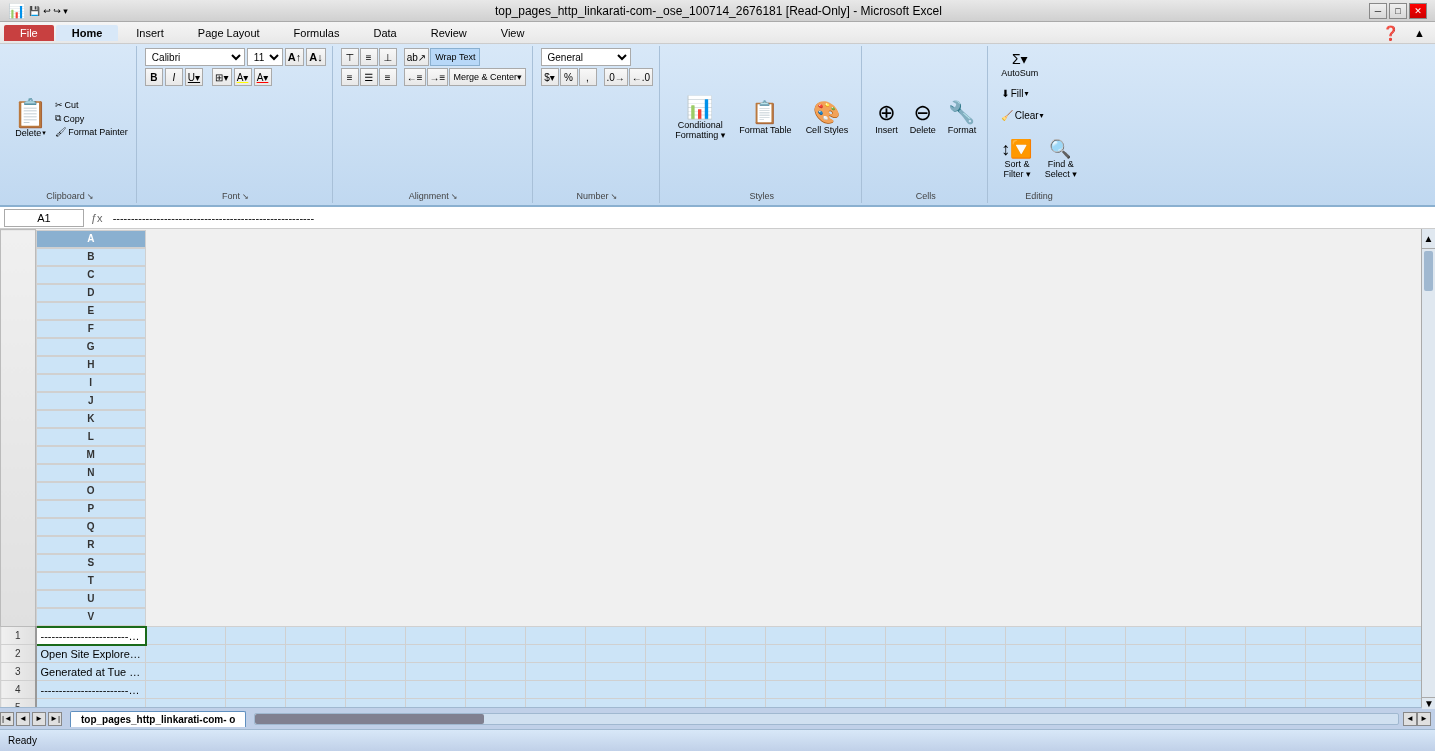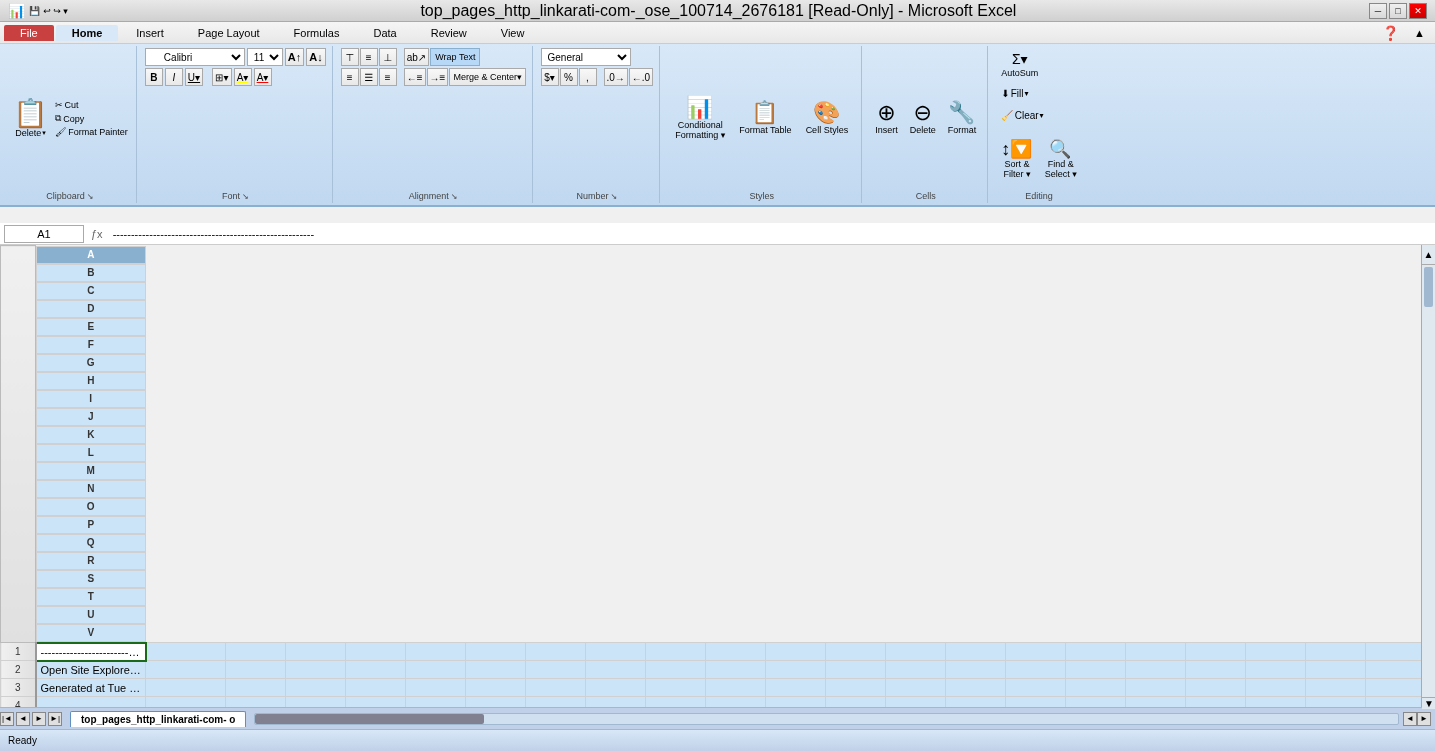--- a/index.html
+++ b/index.html
@@ -10,21 +10,21 @@
       background: linear-gradient(to bottom, #e8e8e8, #d0d0d0);
       height: 22px;
       display: flex;
       align-items: center;
       justify-content: space-between;
       padding: 0 8px;
       border-bottom: 1px solid #aaa;
       font-size: 11px;
     }
     .title-bar-left { display: flex; align-items: center; gap: 4px; }
-    .title-bar-title { flex: 1; text-align: center; font-size: 16px; }
+    .title-bar-title { flex: 1; text-align: center; font-size: 12px; }
     .title-bar-controls { display: flex; gap: 2px; }
     .title-btn { width: 18px; height: 16px; border: 1px solid #888; background: linear-gradient(to bottom, #f0f0f0, #d8d8d8); font-size: 9px; display: flex; align-items: center; justify-content: center; cursor: pointer; }
     .title-btn.close { background: linear-gradient(to bottom, #f00, #c00); color: white; }
 
     
     .menu-bar {
       background: linear-gradient(to bottom, #f5f5f5, #e8e8e8);
       height: 22px;
       display: flex;
       align-items: center;
@@ -132,21 +132,21 @@
     }
 
     
     .font-group-content { flex-direction: column; align-items: flex-start; gap: 2px; }
     .font-row { display: flex; align-items: center; gap: 2px; }
     .font-select {
       height: 18px;
       font-size: 10px;
       border: 1px solid #aaa;
       background: white;
-      padding: 0 14px;
+      padding: 0 2px;
       width: 100px;
     }
     .size-select {
       height: 18px;
       font-size: 10px;
       border: 1px solid #aaa;
       background: white;
       padding: 0 2px;
       width: 36px;
     }
@@ -193,21 +193,20 @@
 
     
     .formula-bar {
       display: flex;
       align-items: center;
       height: 22px;
       background: white;
       border-bottom: 1px solid #ccc;
       padding: 0 4px;
       gap: 4px;
-      margin-top: 16px;
     }
     .name-box {
       width: 80px;
       height: 18px;
       border: 1px solid #aaa;
       font-size: 11px;
       padding: 0 3px;
       text-align: center;
     }
     .formula-icon { font-size: 11px; color: #666; padding: 0 3px; }

